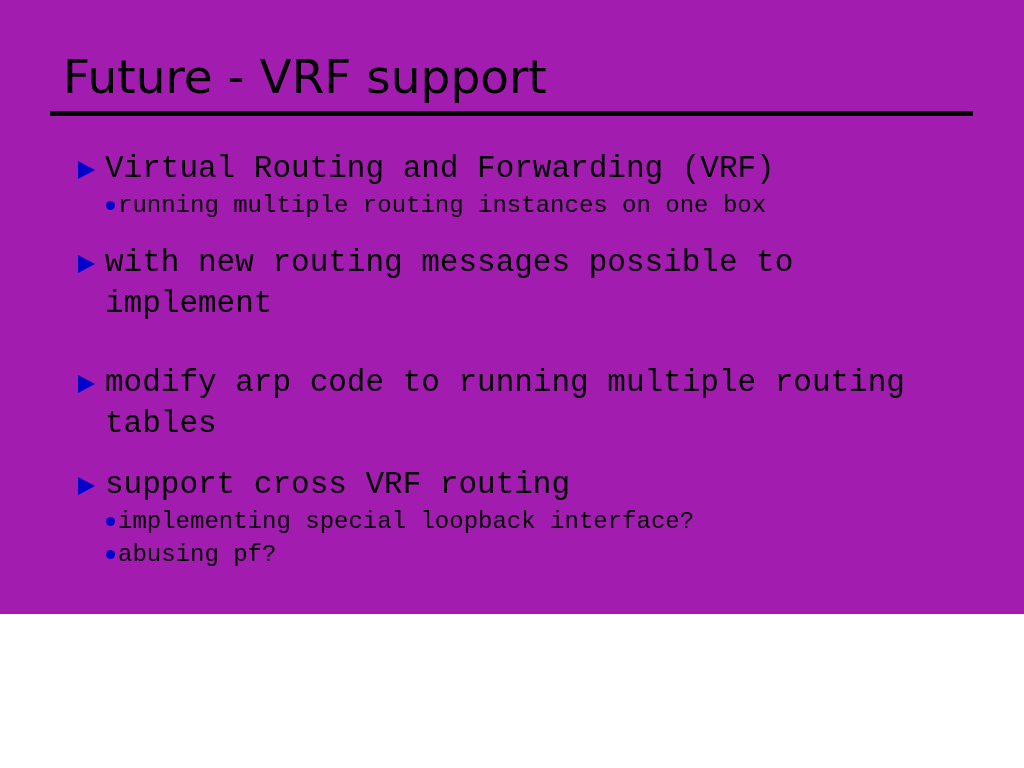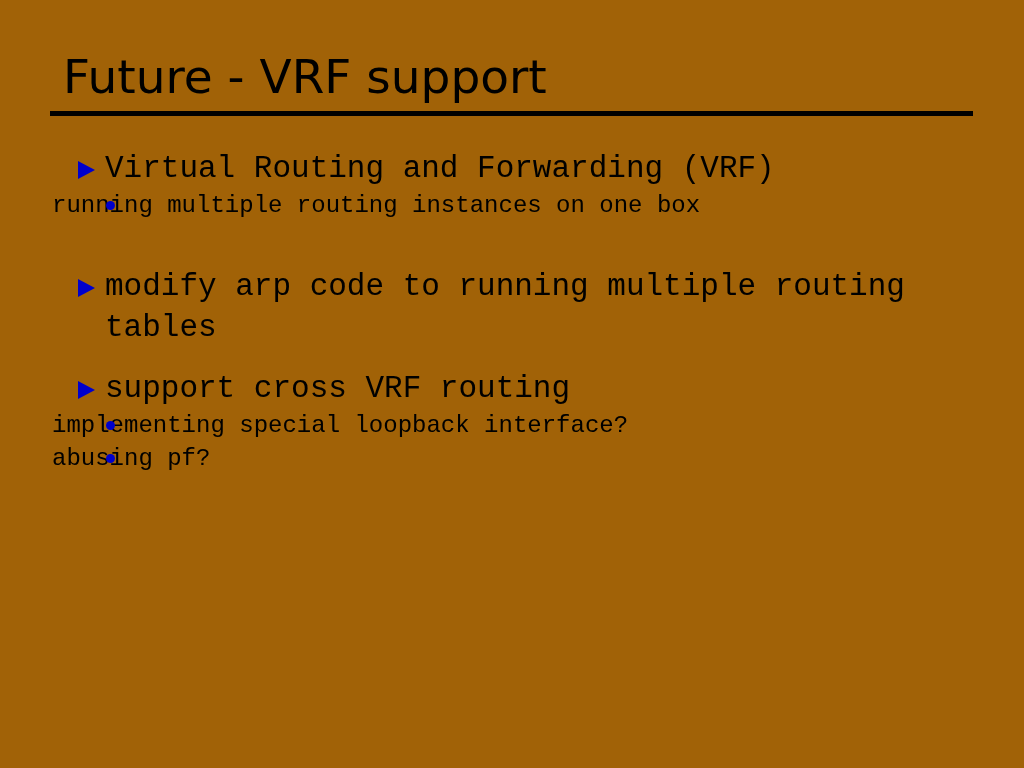--- a/index.html
+++ b/index.html
@@ -8,22 +8,22 @@
     padding: 0;
     background: #ffffff;
   }
   body {
     font-family: "DejaVu Sans", "Liberation Sans", sans-serif;
     color: #000000;
   }
   .slide {
     position: relative;
     width: 1024px;
-    height: 768px;
-    background: #a16207;
+    height: 614px;
+    background: #a21caf;
     overflow: hidden;
     box-sizing: border-box;
   }
 
   
   .slide-title {
     position: absolute;
     left: 63px;
     top: 49px;
     font-size: 47px;
@@ -71,21 +71,21 @@
     top: 13px;
     width: 0;
     height: 0;
     border-left: 17px solid #0000CC;
     border-top: 9px solid transparent;
     border-bottom: 9px solid transparent;
   }
 
   .lvl2 {
     position: relative;
-    padding-left: 52px;
+    padding-left: 118px;
     padding-right: 60px;
     font-size: 24px;
     line-height: 33px;
     color: #000000;
     margin: 0;
   }
   .lvl2 .dot {
     position: absolute;
     left: 106px;
     top: 12px;
@@ -114,20 +114,26 @@
         <span>Virtual Routing and Forwarding (VRF)</span>
       </div>
       <div class="lvl2">
         <span class="dot"></span>
         <span>running multiple routing instances on one box</span>
       </div>
     </div>
 
     <div class="gap-sm"></div>
 
+    <div class="group">
+      <div class="lvl1">
+        <span class="tri"></span>
+        <span>with new routing messages possible to implement</span>
+      </div>
+    </div>
 
     <div class="gap-sm"></div>
     <div class="gap-sm"></div>
 
 
     <div class="gap-sm"></div>
     <div class="gap-sm"></div>
 
     <div class="group">
       <div class="lvl1">

